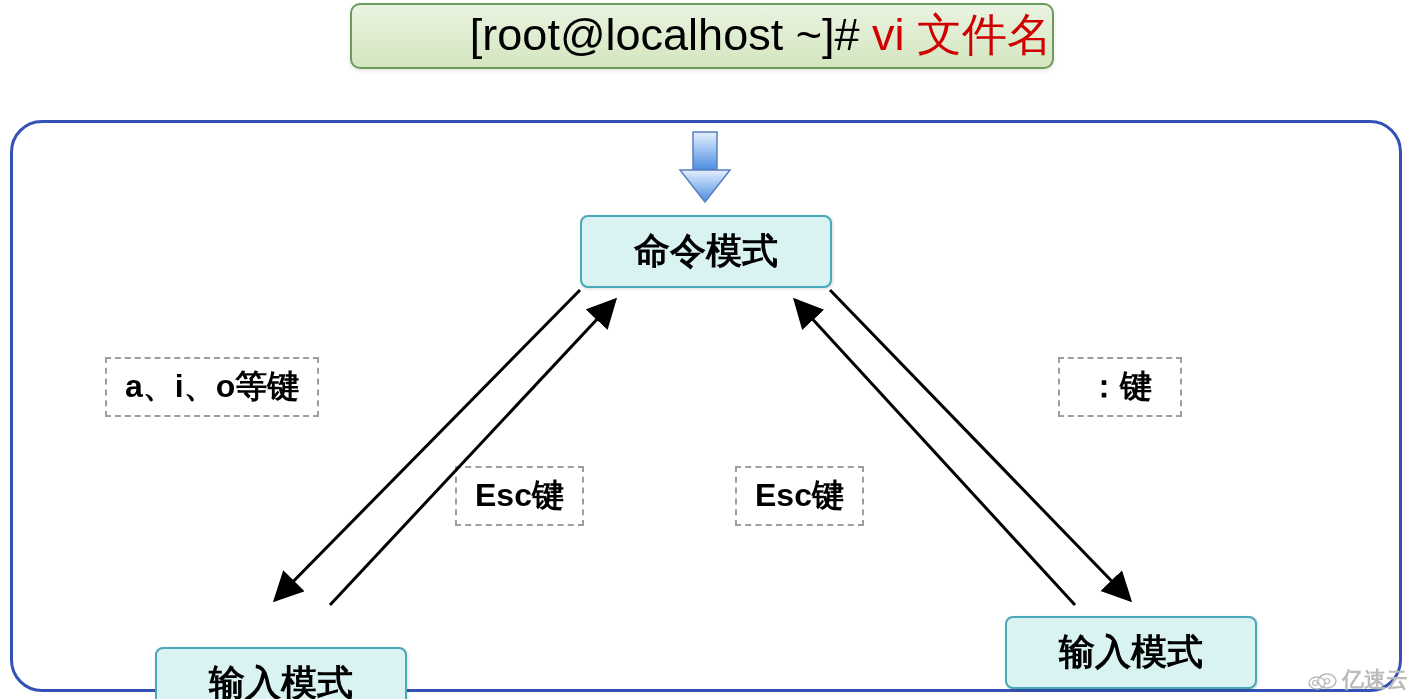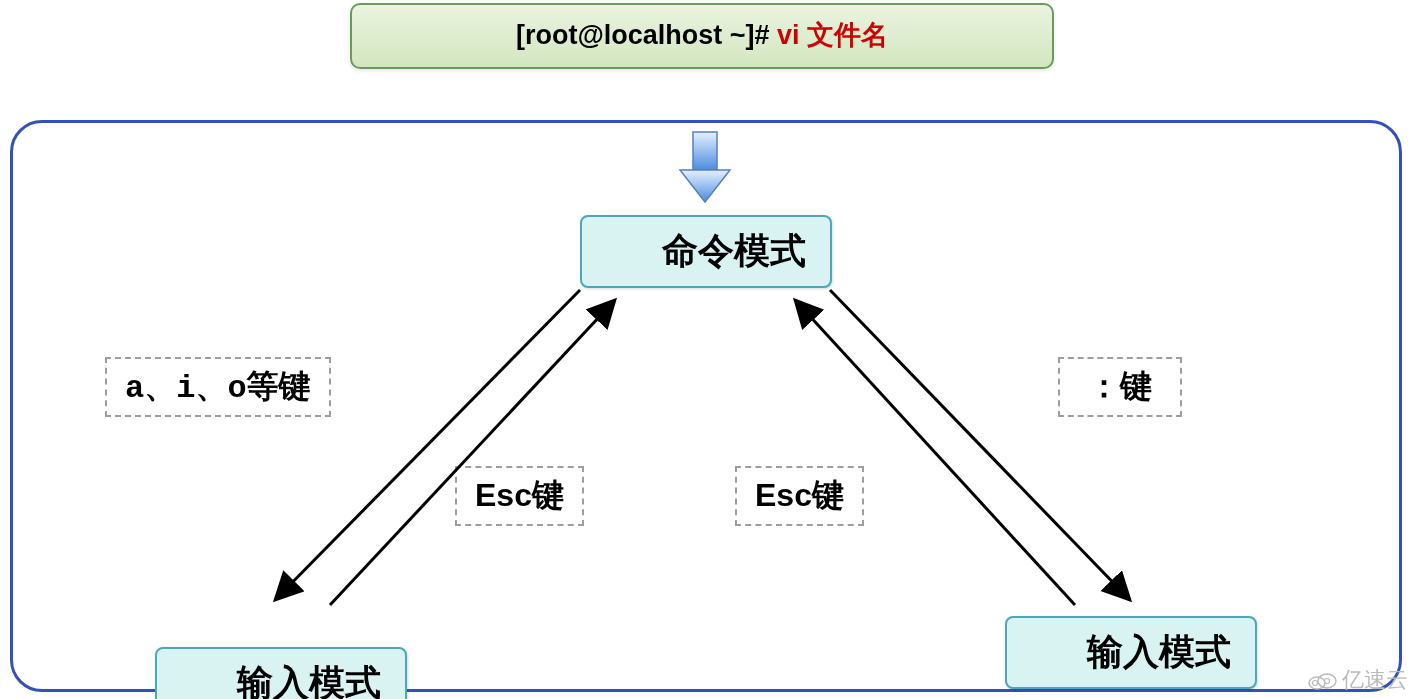--- a/index.html
+++ b/index.html
@@ -13,23 +13,23 @@
   }
   .title-box {
     position: absolute;
     left: 350px;
     top: 3px;
     width: 700px;
     height: 62px;
     background: linear-gradient(#eaf3e0, #d3e6c0);
     border: 2px solid #6b9b5a;
     border-radius: 10px;
-    font-size: 27px;
-    font-weight: bold;
-    text-align: center;
+    font-size: 45px;
+    font-weight: normal;
+    text-align: right;
     line-height: 60px;
     box-shadow: 0 2px 4px rgba(0,0,0,0.1);
   }
   .title-black { color: #000; }
   .title-red { color: #d00000; }
   .main-box {
     position: absolute;
     left: 10px;
     top: 120px;
     width: 1386px;
@@ -37,40 +37,40 @@
     border: 3px solid #3451b6;
     border-radius: 32px;
   }
   .mode-box {
     position: absolute;
     background: #d9f2f2;
     border: 2px solid #4aa8b8;
     border-radius: 8px;
     font-size: 36px;
     font-weight: bold;
-    text-align: right;
+    text-align: center;
     padding: 10px 24px;
     box-shadow: 1px 1px 3px rgba(0,0,0,0.15);
   }
   .dashed-box {
     position: absolute;
     border: 2px dashed #9e9e9e;
     font-size: 32px;
     font-weight: bold;
     text-align: center;
     padding: 6px 18px;
     background: #fff;
   }
   .watermark {
     position: absolute;
     right: 6px;
     bottom: 4px;
     font-size: 22px;
     color: #bbb;
-    font-weight: normal;
+    font-weight: bold;
     display: flex;
     align-items: center;
     gap: 4px;
   }
   svg.arrow { position: absolute; overflow: visible; }
 </style>
 </head>
 <body>
 
 <div class="title-box">
@@ -95,21 +95,21 @@
 </div>
 
 <div class="mode-box" style="left:155px; top:616px; width:200px;margin-top:31px;">
   <span>输入模式</span>
 </div>
 
 <div class="mode-box" style="left:1005px; top:616px; width:200px;">
   <span>输入模式</span>
 </div>
 
-<div class="dashed-box" style="left:105px; top:357px;font-family:Liberation Mono, monospace;">
+<div class="dashed-box" style="left:105px; top:357px;">
   <span>a、i、o等键</span>
 </div>
 
 <div class="dashed-box" style="left:455px; top:466px;">
   <span>Esc键</span>
 </div>
 
 <div class="dashed-box" style="left:735px; top:466px;">
   <span>Esc键</span>
 </div>

